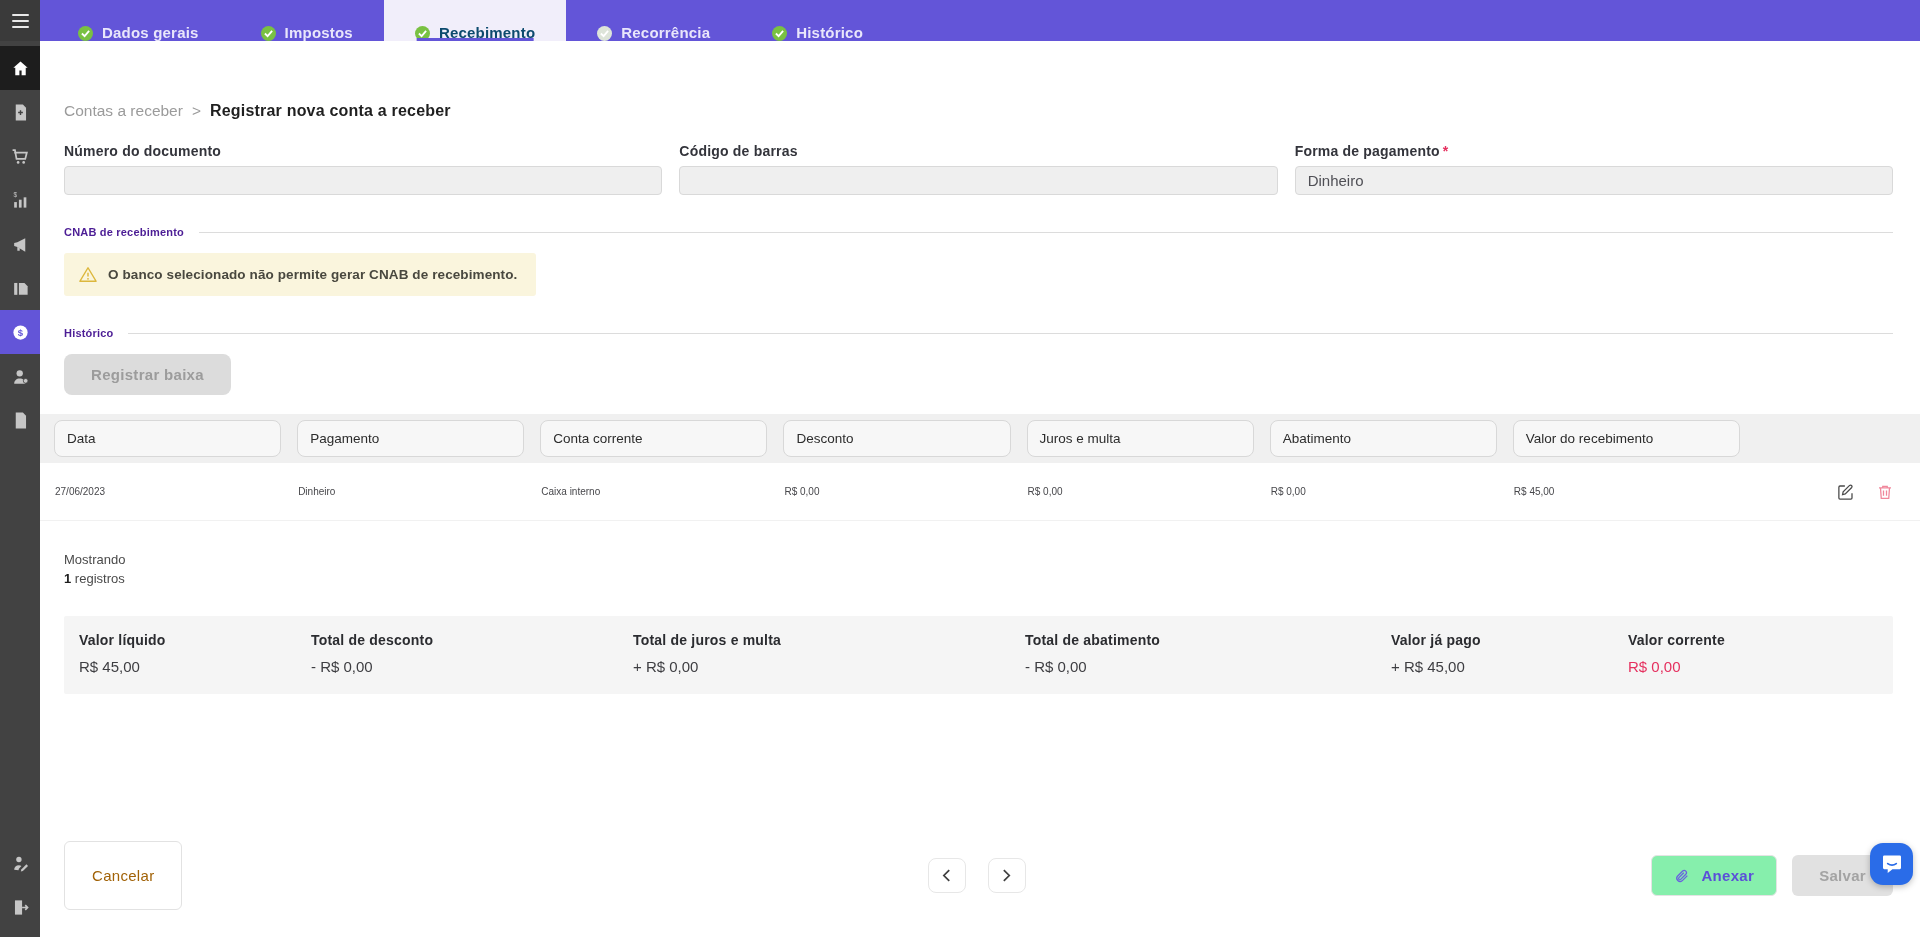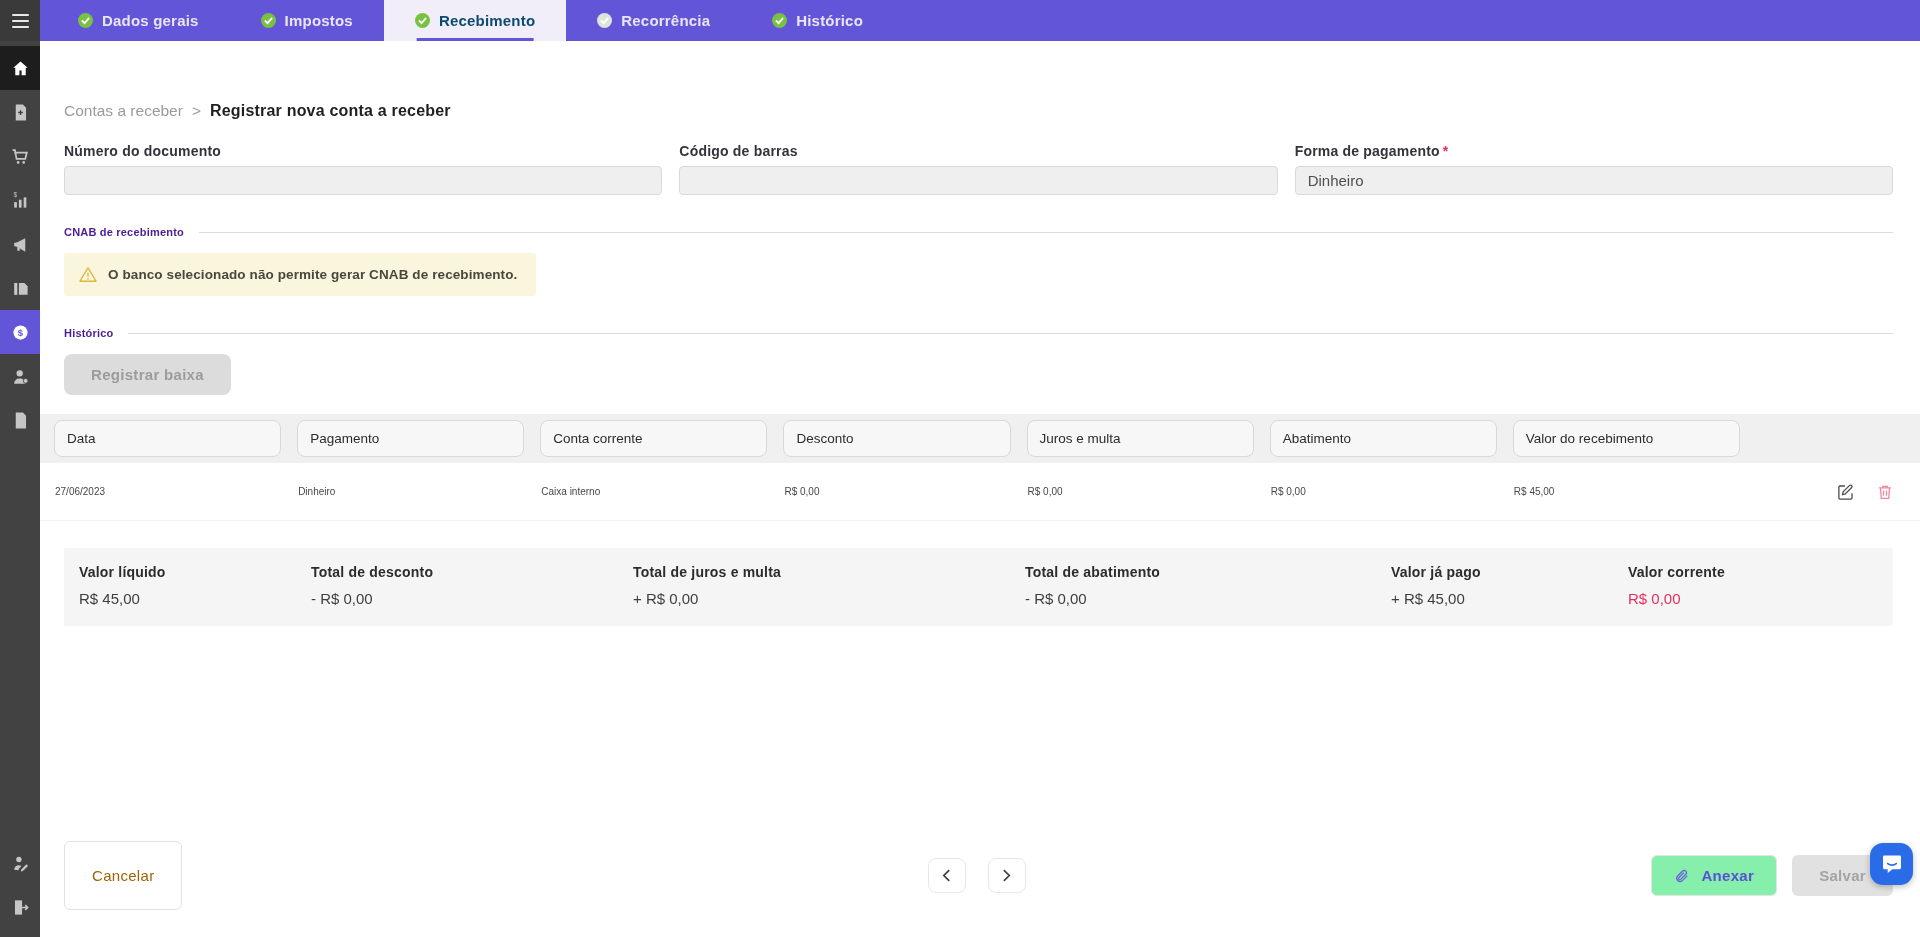--- a/index.html
+++ b/index.html
@@ -8,21 +8,21 @@
     font-family: "Liberation Sans", "DejaVu Sans", sans-serif;
     background:#ffffff; overflow:hidden; position:relative;
   }
 
   
   .topbar { position:absolute; top:0; left:0; right:0; height:41px; background:#6355d8; display:flex; z-index:20; }
   .hamburger-box { width:40px; height:41px; background:#3a3a3a; display:flex; align-items:center; justify-content:center; cursor:pointer; flex:0 0 40px;}
   .hamburger { width:17px; display:flex; flex-direction:column; gap:4px; }
   .hamburger span { display:block; height:2px; background:#e9e9e9; border-radius:1px; }
   .tabs { display:flex; margin-left:7px; height:41px; }
-  .tab { display:flex; align-items:center; gap:9px; padding:0 31px; color:#e9e6fb; font-size:15px; font-weight:600; position:relative; cursor:pointer; letter-spacing:.2px;}
+  .tab { display:flex; align-items:flex-end; gap:9px; padding:0 31px; color:#e9e6fb; font-size:15px; font-weight:600; position:relative; cursor:pointer; letter-spacing:.2px;}
   .tab.active { background:#f1eefa; color:#0c4a6e; }
   .tab.active::after { content:""; position:absolute; bottom:0; left:50%; transform:translateX(-50%); width:64%; height:3px; background:#6355d8; }
   .check { width:15px; height:15px; border-radius:50%; background:#79c142; display:inline-flex; align-items:center; justify-content:center; flex:0 0 15px;}
   .check.pale { background:#dde4d9; }
   .check svg { width:9px; height:9px; }
 
   
   .sidebar { position:absolute; top:41px; left:0; bottom:0; width:40px; background:#424242; display:flex; flex-direction:column; align-items:stretch; padding:5px 0 8px 0; z-index:15;}
   .side-item { height:44px; display:flex; align-items:center; justify-content:center; cursor:pointer; }
   .side-item svg { width:19px; height:19px; }
@@ -297,20 +297,24 @@
         <button class="icon-btn">
           <svg viewBox="0 0 24 24" fill="none" stroke="#f0879b" stroke-width="1.7">
             <path d="M4 6.5h16M9 6.5V4.5h6v2M6 6.5l1 14h10l1-14"></path>
             <path d="M10 10v7M14 10v7"></path>
           </svg>
         </button>
       </div>
     </div>
   </div>
 
+  <div class="showing">
+    <div>Mostrando</div>
+    <div><span class="count">1</span> <span>registros</span></div>
+  </div>
 
   
   <div class="summary">
     <div class="sum-item sum-1">
       <div class="sum-label">Valor líquido</div>
       <div class="sum-value">R$ 45,00</div>
     </div>
     <div class="sum-item sum-2">
       <div class="sum-label">Total de desconto</div>
       <div class="sum-value">- R$ 0,00</div>

